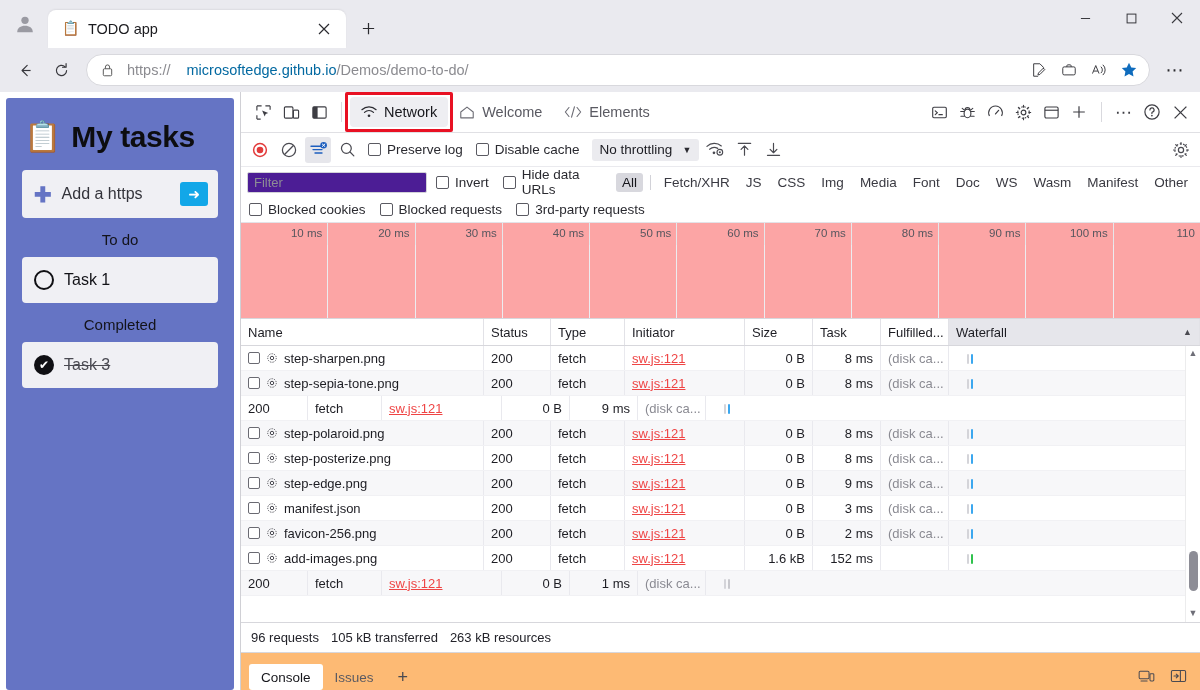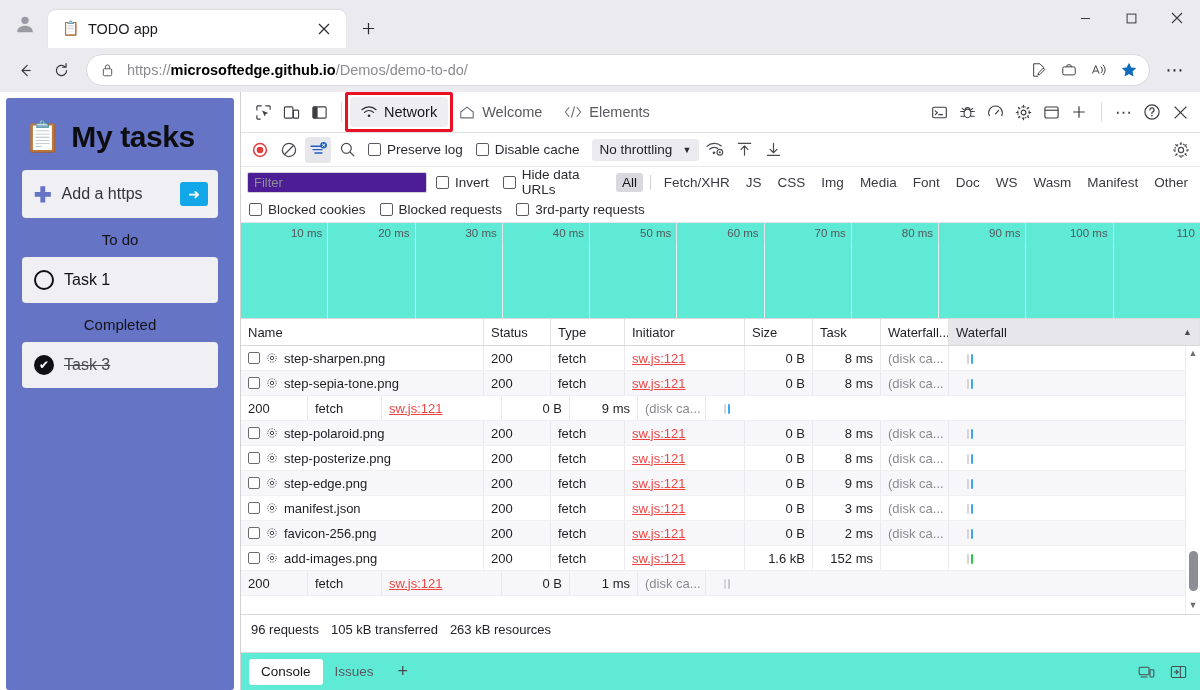--- a/index.html
+++ b/index.html
@@ -63,21 +63,21 @@
     width: 34px; height: 34px; border-radius: 5px; display: flex;
     align-items: center; justify-content: center; color: #37373c;
   }
   .omnibox {
     flex: 1; height: 32px; background: #ffffff; border-radius: 16px;
     display: flex; align-items: center; padding: 0 6px 0 14px;
     margin: 0 6px; gap: 10px; border: 1px solid #d8d8dd;
   }
   .lock-ico { flex: 0 0 16px; display: flex; color: #555; }
   .url { flex: 1; font-size: 14.5px; color: #8b8b90; white-space: nowrap; overflow: hidden; }
-  .url b { color: #000000; font-weight: 700; }
+  .url b { color: #0369a1; font-weight: 400; padding-left: 16px; }
   .omni-actions { display: flex; align-items: center; gap: 2px; }
   .omni-btn {
     width: 28px; height: 28px; border-radius: 14px; display: flex;
     align-items: center; justify-content: center; color: #3a3a3f;
   }
   .more-btn {
     width: 34px; height: 34px; border-radius: 5px; display: flex;
     align-items: center; justify-content: center; color: #2b2b2f;
     font-size: 18px; letter-spacing: 1px;
   }
@@ -194,21 +194,21 @@
   .ftype.sel { background: #d8d8de; color: #16161b; }
   .fsep { width: 1px; height: 15px; background: #d2d2d8; margin: 0 3px; }
 
   
   .blocked-row {
     height: 26px; flex: 0 0 26px; display: flex; align-items: center;
     gap: 14px; padding: 0 8px; border-bottom: 1px solid #e3e3e8; background: #fff;
   }
 
   
-  .overview { flex: 0 0 96px; display: flex; flex-direction: column; background: #5eead4; }
+  .overview { flex: 0 0 96px; display: flex; flex-direction: column; background: #fca5a5; }
   .ruler { height: 22px; display: flex; border-bottom: 0; position: relative; }
   .ruler-cell {
     flex: 1; border-right: 1px solid #e6e6ea; font-size: 11.5px;
     color: #56565e; text-align: right; padding: 4px 5px 0 0; white-space: nowrap;
   }
   .ruler-cell:last-child { border-right: none; }
   .ov-body { flex: 1; border-bottom: 1px solid #d7d7dc; display: flex; }
   .ov-col { flex: 1; border-right: 1px solid #ececf0; }
   .ov-col:last-child { border-right: none; }
 
@@ -257,22 +257,22 @@
     position: absolute; top: 205px;
   }
 
   .summary {
     height: 30px; flex: 0 0 30px; display: flex; align-items: center;
     gap: 12px; padding: 0 10px; font-size: 13px; color: #23232a;
     border-top: 1px solid #d7d7dc; background: #fff;
   }
 
   .drawer {
-    height: 38px; flex: 0 0 38px; display: flex; align-items: center;
-    padding-left: 8px; border-top: 1px solid #d7d7dc; background: #5eead4; margin-top: 8px;
+    height: 38px; flex: 0 0 38px; display: flex; align-items: flex-end;
+    padding-left: 8px; border-top: 1px solid #d7d7dc; background: #fdba74;
   }
   .dw-tab {
     height: 26px; display: flex; align-items: center; padding: 0 12px;
     font-size: 13.5px; color: #5a5a62; border-radius: 3px;
   }
   .dw-tab.active { background: #fff; color: #16161b; }
   .dw-right { margin-left: auto; display: flex; align-items: center; gap: 4px; padding-right: 8px; }
   svg { display: block; }
 </style>
 </head>
@@ -643,21 +643,21 @@
       </div>
 
       <div class="table-wrap">
         <div class="tbl-head">
           <div class="th" style="width:243px">Name</div>
           <div class="th" style="width:67px">Status</div>
           <div class="th" style="width:74px">Type</div>
           <div class="th" style="width:120px">Initiator</div>
           <div class="th" style="width:68px">Size</div>
           <div class="th" style="width:68px">Task</div>
-          <div class="th" style="width:68px">Waterfall...</div>
+          <div class="th" style="width:68px">Fulfilled...</div>
           <div class="th sorted" style="flex:1;justify-content:space-between">
             <span>Waterfall</span>
             <span style="font-size:9px;color:#4a4a51">▲</span>
           </div>
         </div>
 
         <div class="tbl-body">
           <div id="rows">
               <div class="trow">
                 <div class="td name-cell" style="width:243px">

